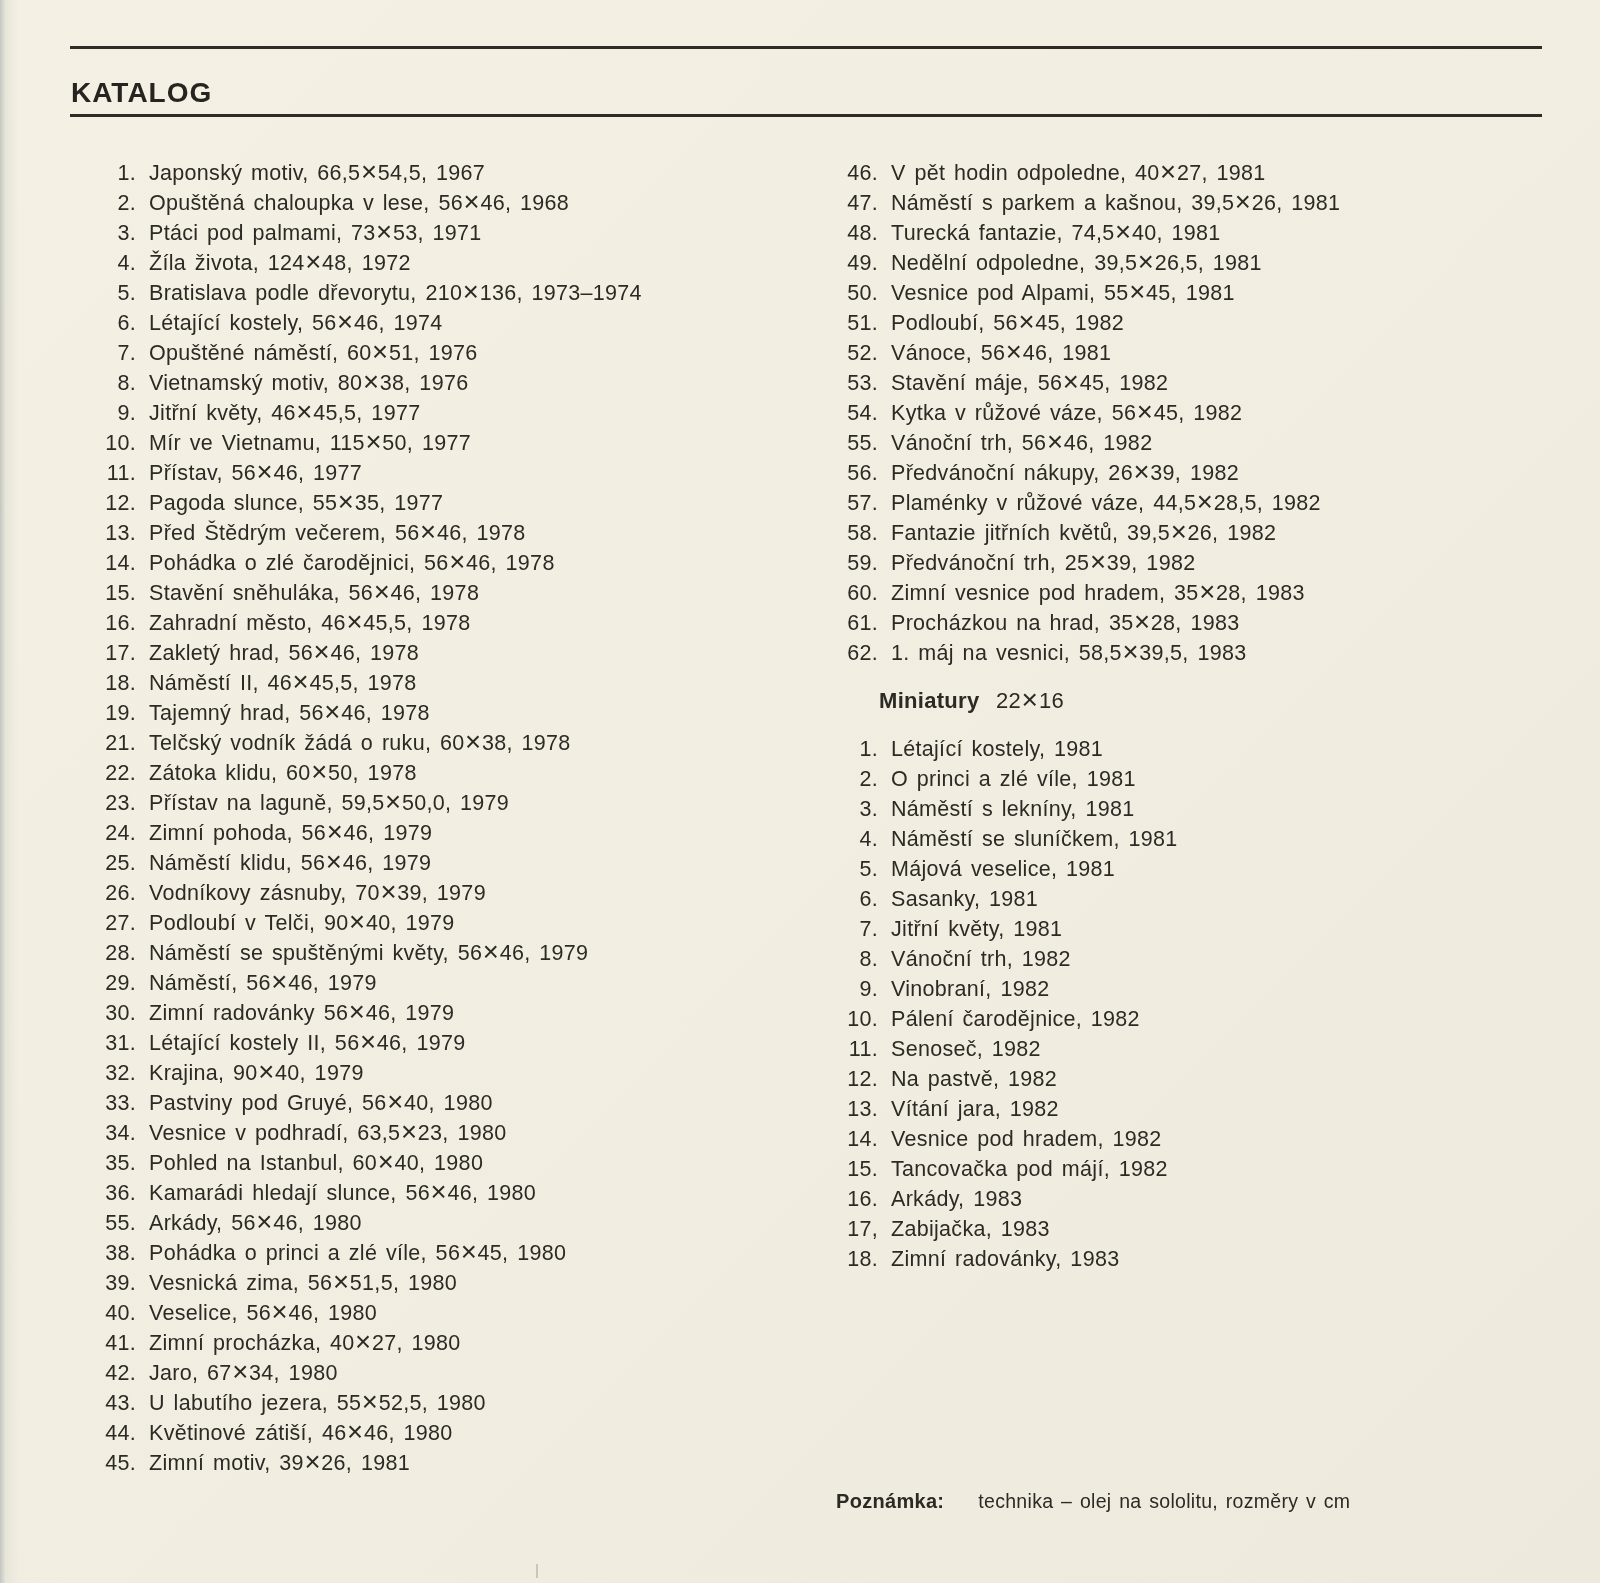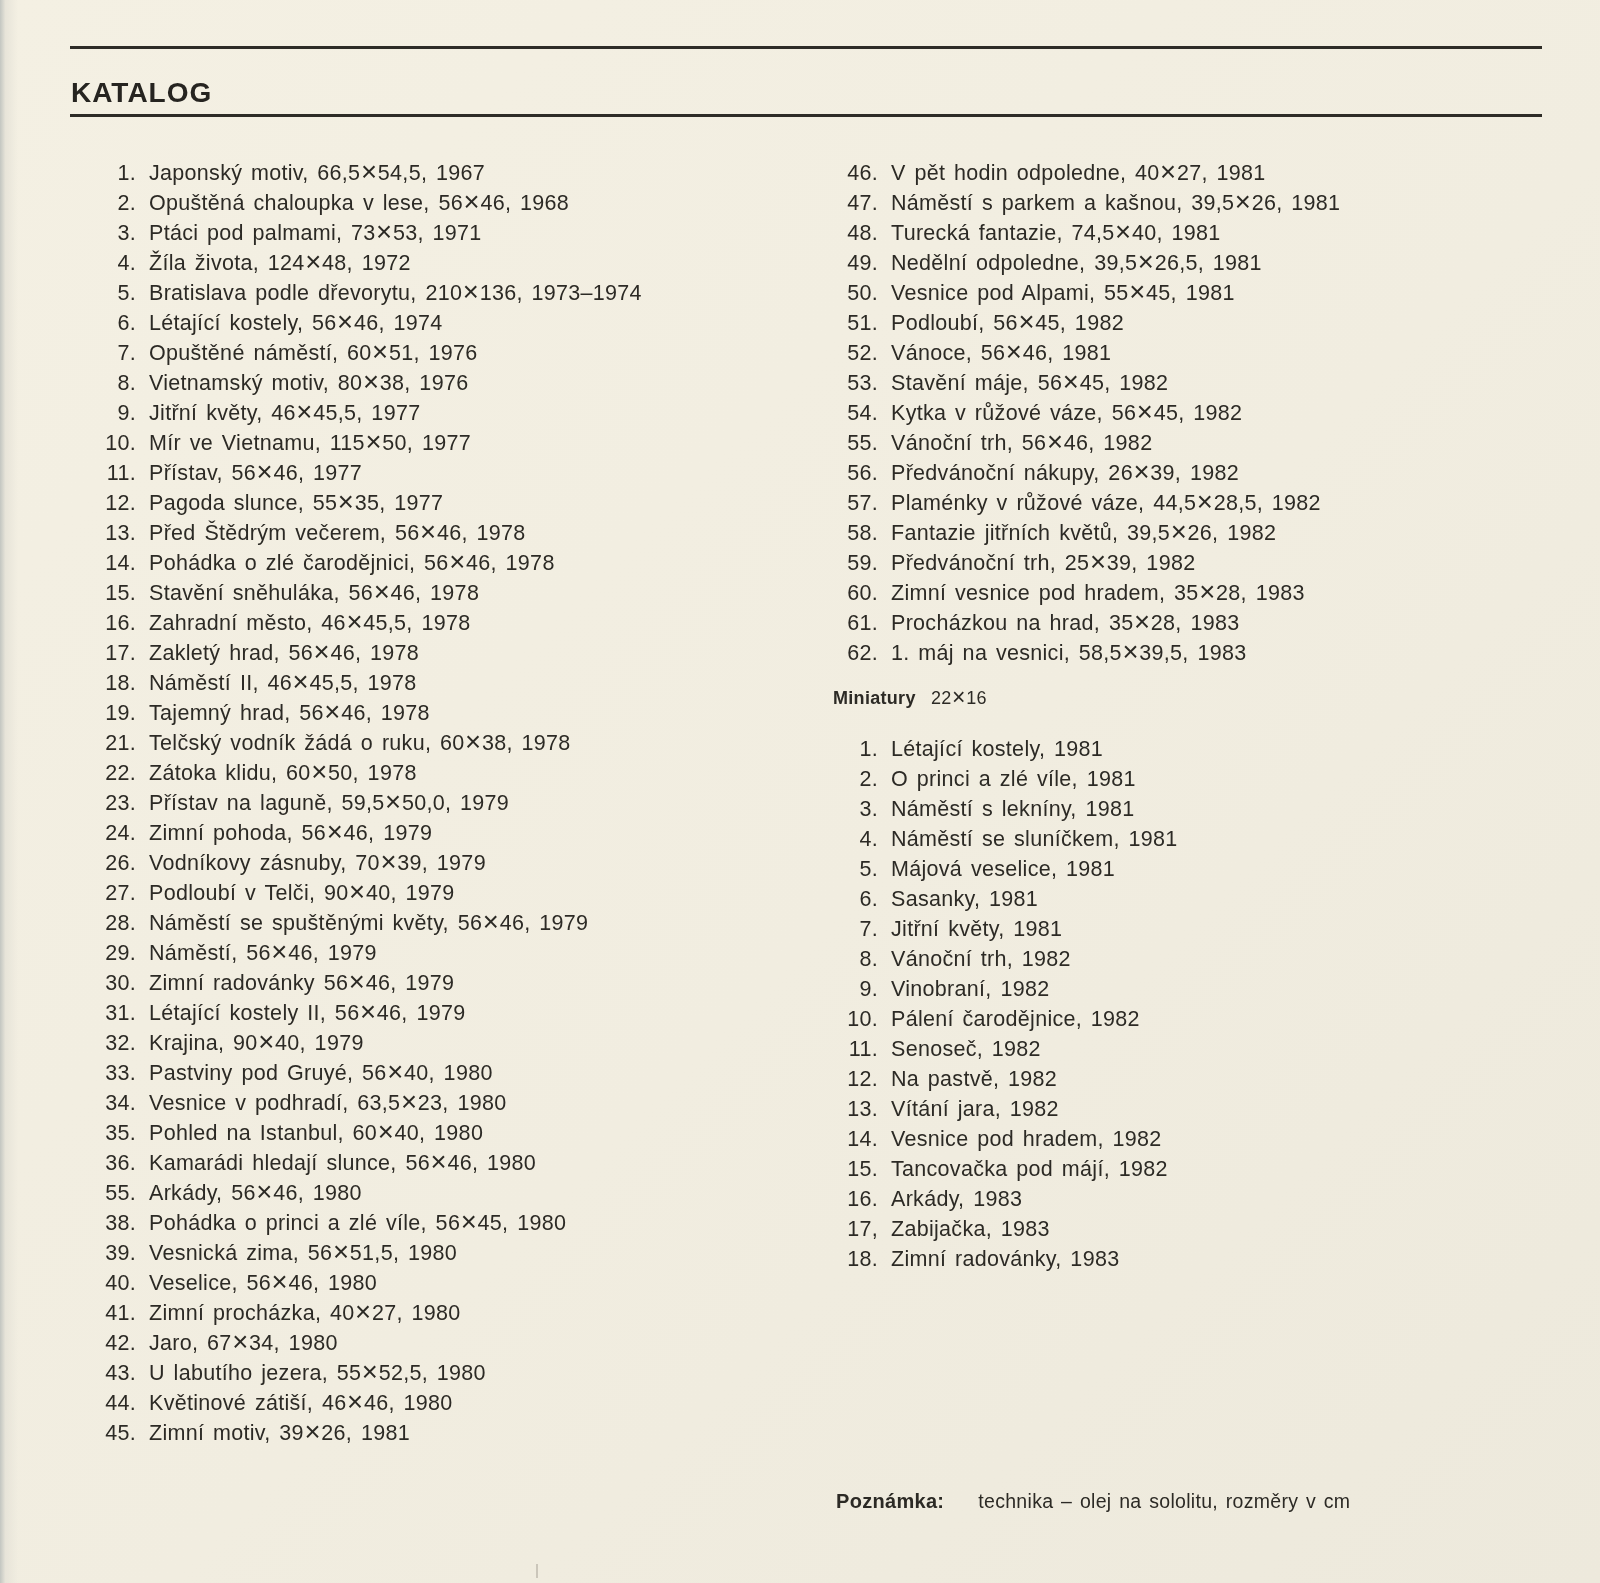--- a/index.html
+++ b/index.html
@@ -23,22 +23,22 @@
     font-size:28px;font-weight:700;letter-spacing:1px;color:#262420;
   }
   .col{position:absolute;top:158px;}
   .col.left{left:88px;}
   .col.right{left:830px;}
   .row{display:flex;height:30px;align-items:baseline;line-height:30px;}
   .num{flex:none;width:48px;text-align:right;font-size:21.5px;letter-spacing:.3px;}
   .txt{margin-left:13px;font-size:21.5px;letter-spacing:.3px;word-spacing:2.5px;white-space:nowrap;}
   .x{font-size:1.28em;line-height:0;vertical-align:-.04em;padding:0 .02em;}
   .mini-heading{
-    position:absolute;left:833px;top:688px;
-    font-size:18px;letter-spacing:.3px;
+    position:absolute;left:879px;top:688px;
+    font-size:22px;letter-spacing:.3px;
   }
   .mini-heading .bold{font-weight:700;}
   .mini-heading .size{font-weight:400;margin-left:10px;}
   .mini-list{position:absolute;top:734px;left:830px;}
   .note{
     position:absolute;left:836px;top:1490px;
     font-size:19.5px;letter-spacing:.3px;word-spacing:2px;white-space:nowrap;
   }
   .note .label{font-weight:700;font-size:20px;margin-right:34px;}
   .scan-tick{position:absolute;left:536px;top:1564px;width:2px;height:14px;background:#bab6a9;opacity:.7;}
@@ -140,20 +140,24 @@
       </div>
       <div class="row">
         <span class="num">23.</span>
         <span class="txt">Přístav na laguně, 59,5<span class="x">×</span>50,0, 1979</span>
       </div>
       <div class="row">
         <span class="num">24.</span>
         <span class="txt">Zimní pohoda, 56<span class="x">×</span>46, 1979</span>
       </div>
       <div class="row">
+        <span class="num">25.</span>
+        <span class="txt">Náměstí klidu, 56<span class="x">×</span>46, 1979</span>
+      </div>
+      <div class="row">
         <span class="num">26.</span>
         <span class="txt">Vodníkovy zásnuby, 70<span class="x">×</span>39, 1979</span>
       </div>
       <div class="row">
         <span class="num">27.</span>
         <span class="txt">Podloubí v Telči, 90<span class="x">×</span>40, 1979</span>
       </div>
       <div class="row">
         <span class="num">28.</span>
         <span class="txt">Náměstí se spuštěnými květy, 56<span class="x">×</span>46, 1979</span>

